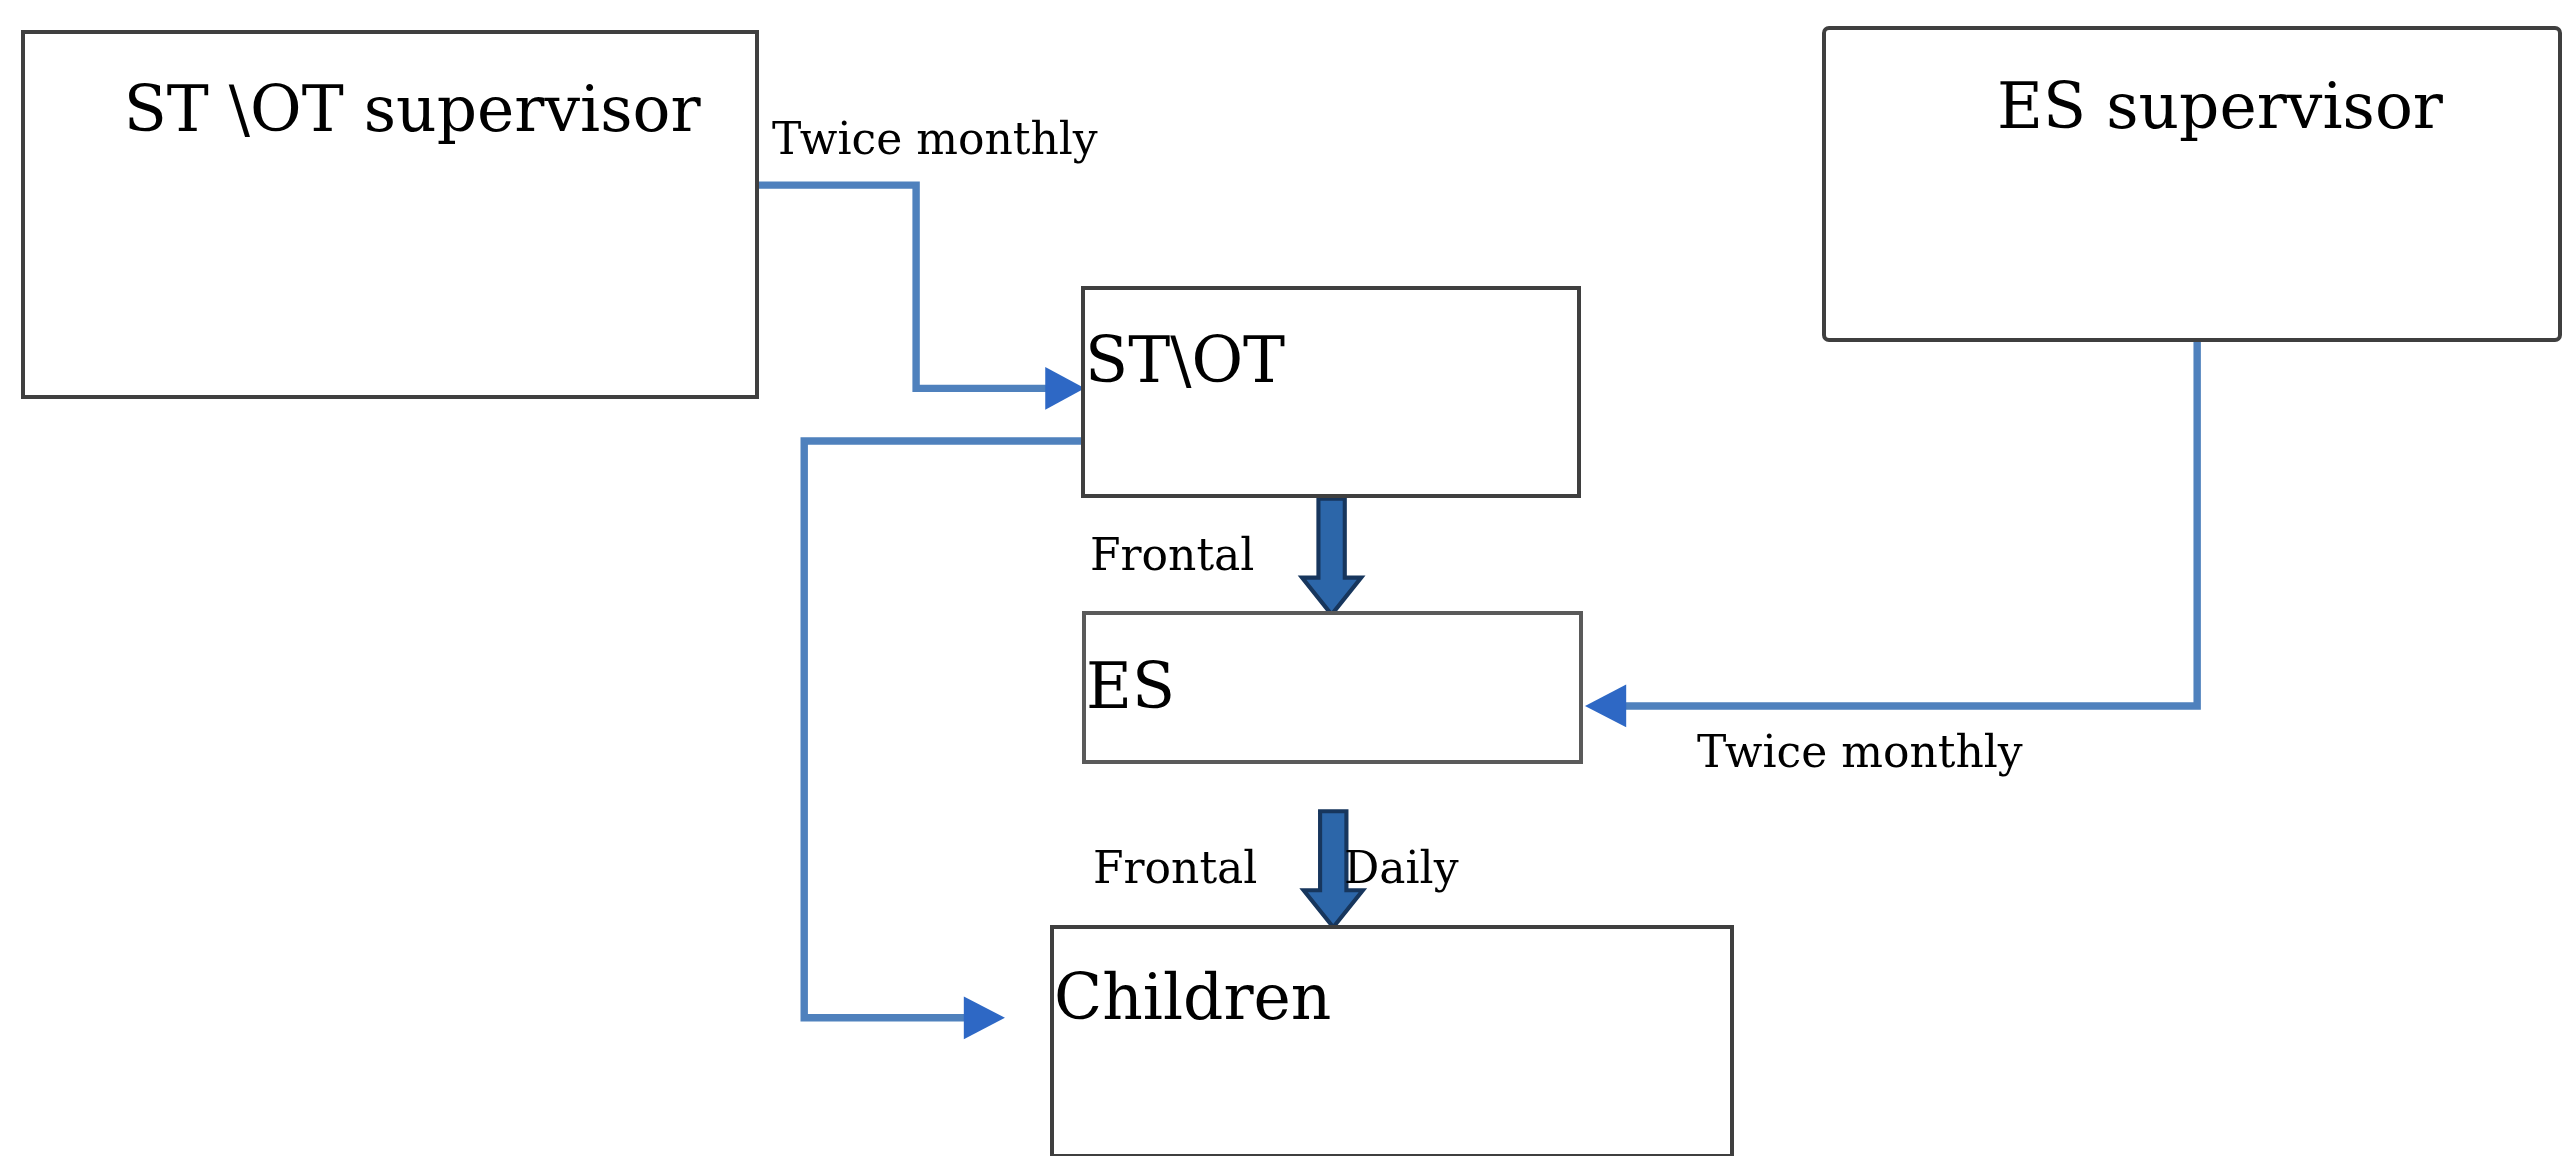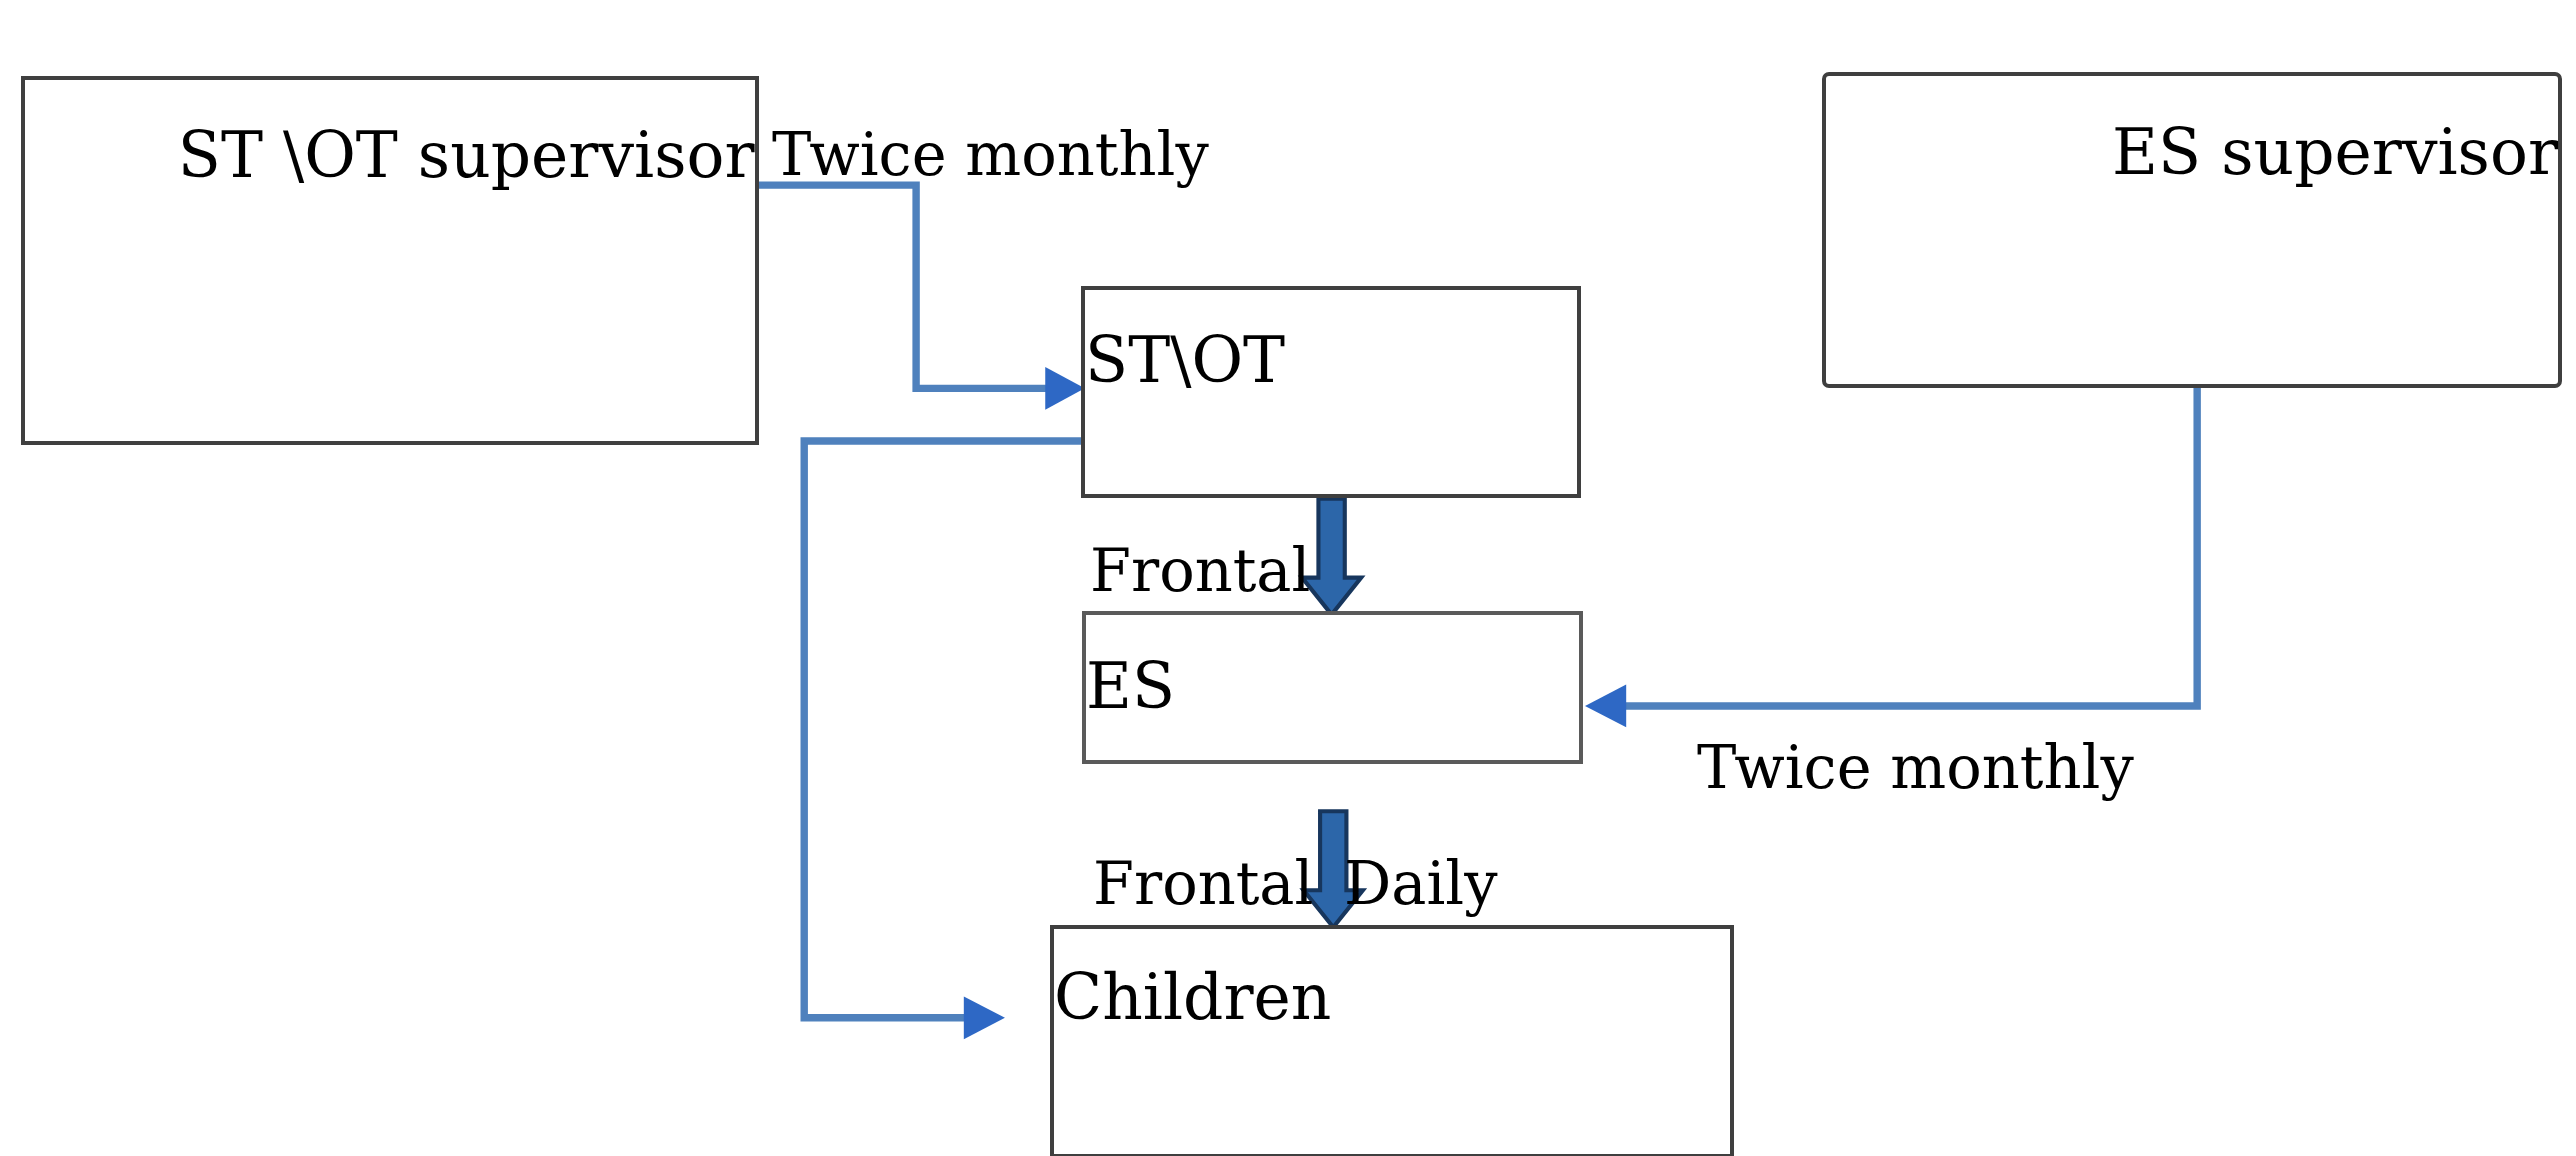--- a/index.html
+++ b/index.html
@@ -40,33 +40,32 @@
   .node {
     position: absolute;
     box-sizing: border-box;
     background: #ffffff;
     border: 4.1px solid #3f3f3f;
     font-size: 63px;
     line-height: 1.15;
     display: flex;
     align-items: flex-start;
   }
-  .node.align-left { justify-content: flex-end; margin-top: 46px; }
+  .node.align-left { justify-content: center; }
   .node.align-center { justify-content: flex-start; }
   .node-st-ot-supervisor { left: 20.6px;   top: 30px;   width: 738px; height: 369px; padding: 40px 0 0 45px; }
   .node-es-supervisor    { left: 1822px; top: 25.5px;   width: 740px; height: 316px; padding: 41px 0 0 56px; border-radius: 7px; }
   .node-st-ot            { left: 1081px; top: 286px;  width: 500px; height: 212px; padding-top: 35px; }
   .node-es               { left: 1082px; top: 611px;  width: 501px; height: 153px; padding-top: 36px; border-color: #5a5a5a; }
   .node-children         { left: 1050px; top: 925px; width: 684px; height: 233px; padding-top: 33px; }
   .edge-label {
     position: absolute;
-    font-size: 59px;
+    font-size: 44px;
     line-height: 1.1;
     white-space: nowrap;
-    margin-top: 8px;
   }
   .lbl-twice-monthly-left  { left: 772px;  top: 115px;  }
   .lbl-frontal-1           { left: 1090px; top: 531px;  }
   .lbl-and-remotely        { left: 1358px; top: 531px;  }
   .lbl-twice-monthly-right { left: 1697px; top: 728px;  }
   .lbl-frontal-2           { left: 1093px; top: 844px; }
   .lbl-daily               { left: 1344px; top: 844px; }
 </style>
 </head>
 <body>

